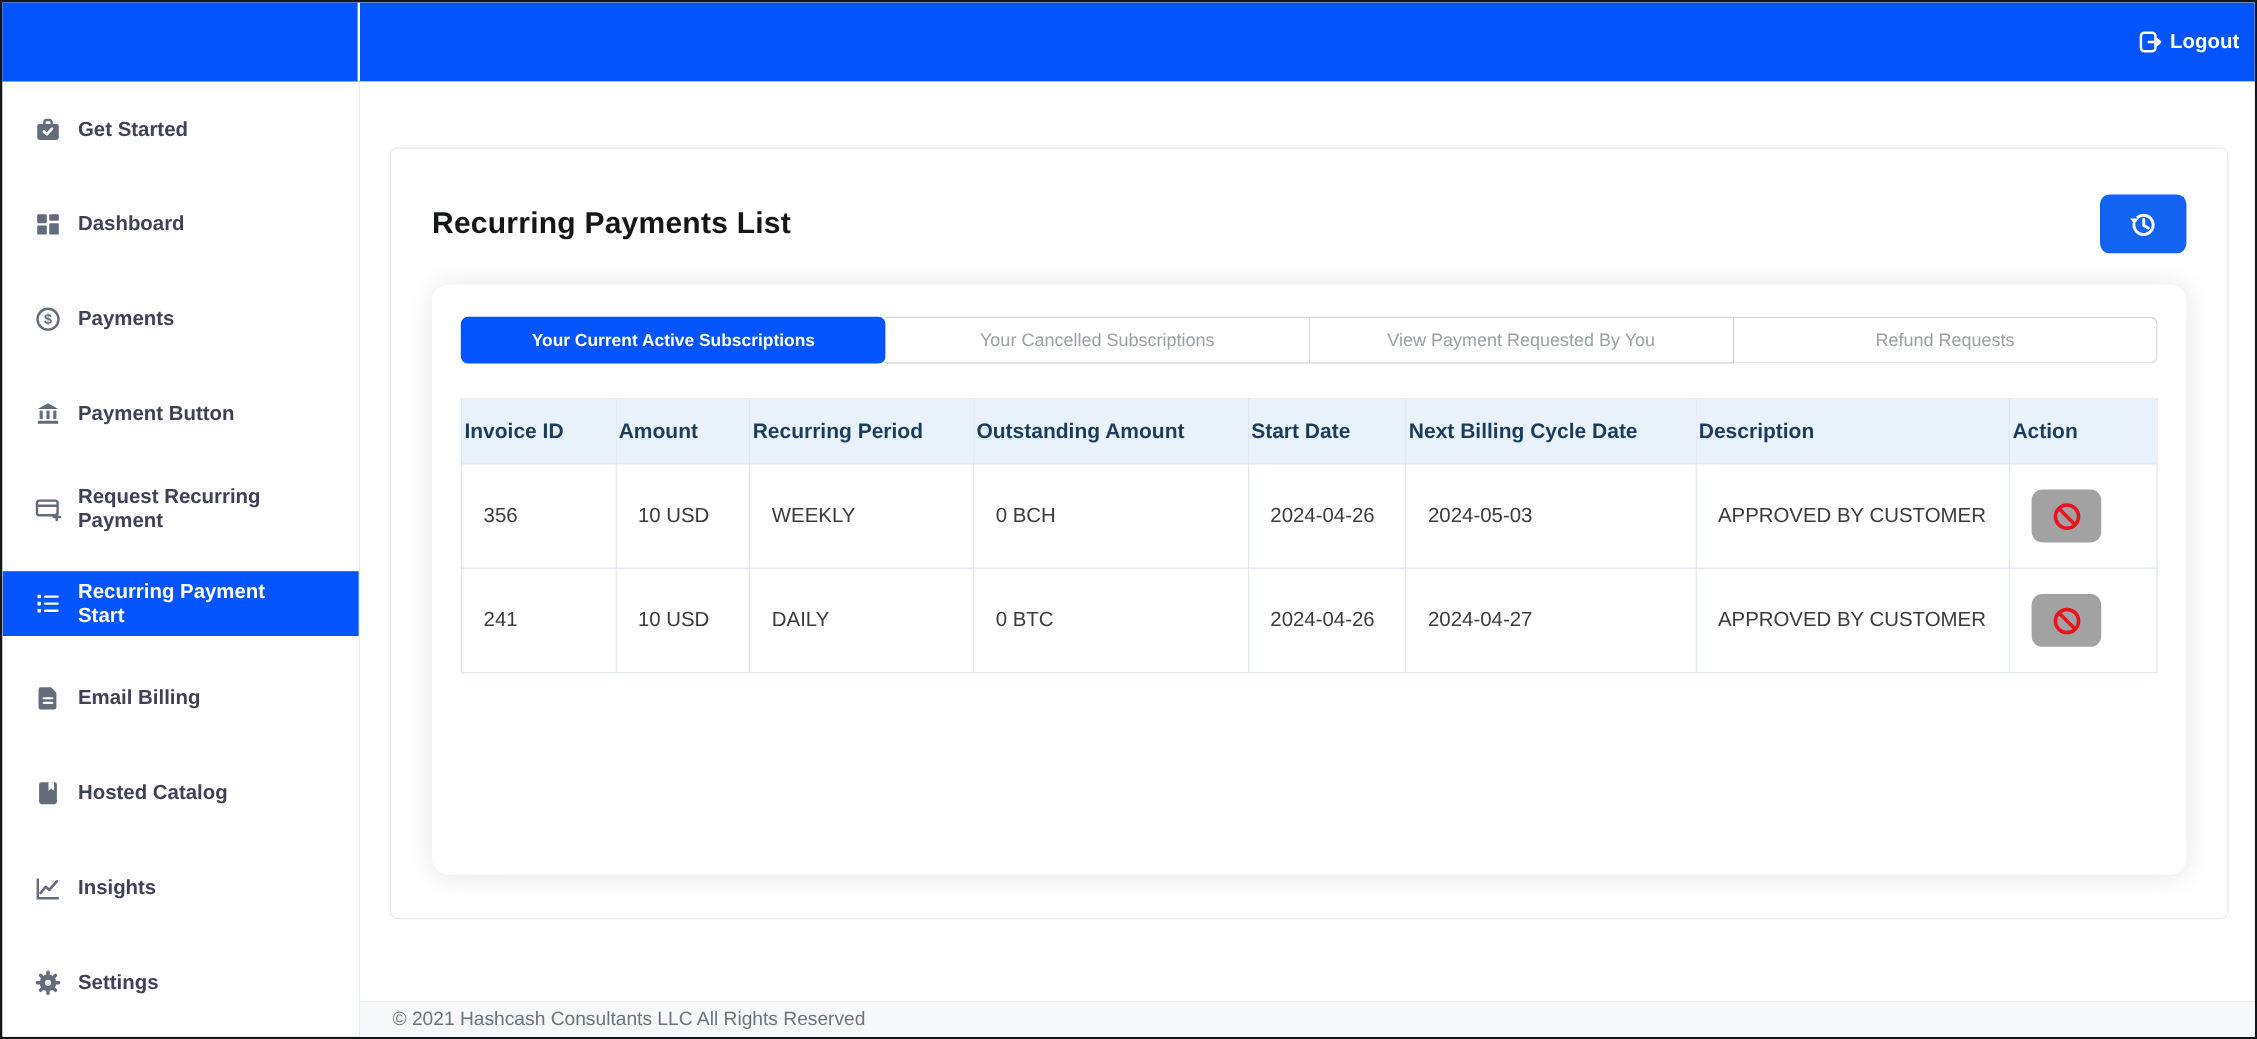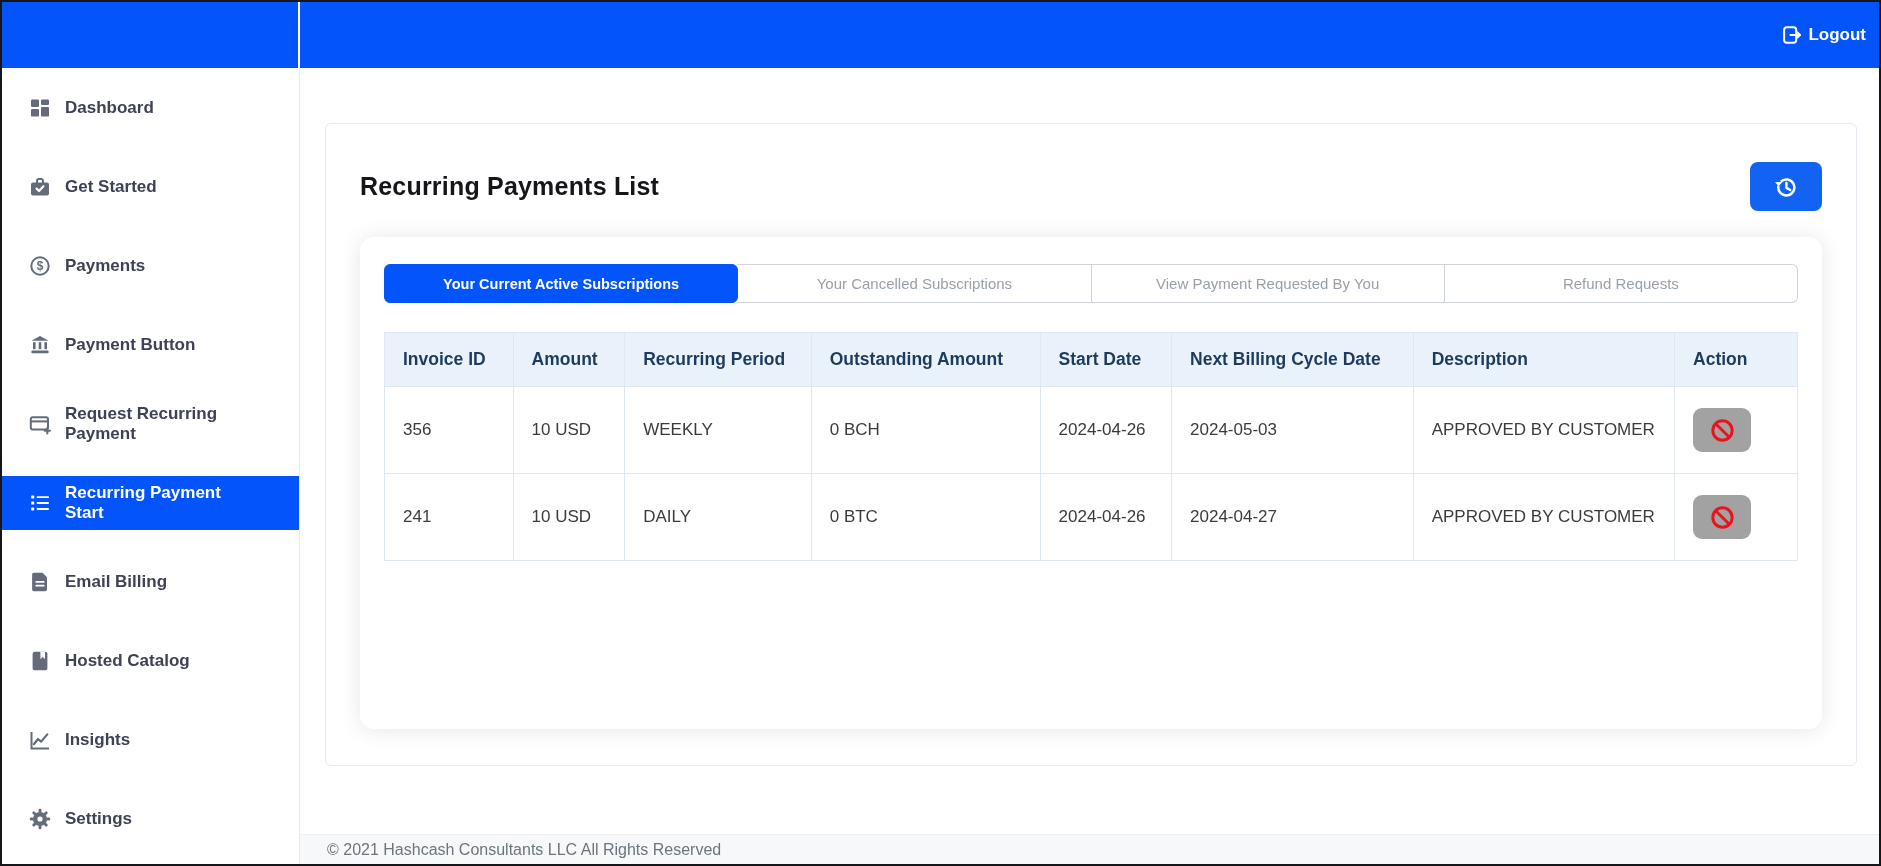--- a/index.html
+++ b/index.html
@@ -97,21 +97,21 @@
   }
   
   .subs-table {
     width: 100%; margin-top: 29px;
     border-collapse: collapse; table-layout: fixed;
   }
   .subs-table th {
     background: var(--table-header-bg, #e9f2fb);
     color: var(--table-header-text, #1c3b5e);
     font-size: 17.5px; font-weight: 700; text-align: left;
-    height: 54px; padding: 0 18px;
+    height: 54px; padding: 0 2px;
     border: 1px solid var(--table-border, #dfe7ef);
     overflow: hidden; white-space: nowrap;
   }
   .subs-table td {
     height: 87px; padding: 0 18px;
     font-size: 17px; color: var(--cell-text, #3b3b3b);
     border: 1px solid var(--table-border, #dfe7ef);
     vertical-align: middle; overflow: hidden; white-space: nowrap;
   }
   .ban-button {
@@ -152,41 +152,41 @@
     </div>
   </div>
 
   <div class="content-row">
 
     <nav class="sidebar">
 
       <div class="nav-item">
         <div class="nav-link">
           <span class="nav-icon">
+            <svg width="24" height="24" viewBox="0 0 24 24">
+              <path d="M9 8V5.9A1.9 1.9 0 0 1 10.9 4h2.2A1.9 1.9 0 0 1 15 5.9V8" fill="none" stroke="#646c7c" stroke-width="2"></path>
+              <rect x="3" y="7.4" width="18" height="13.2" rx="2" fill="#646c7c"></rect>
+              <path d="m8.6 13.6 2.4 2.4 4.4-4.7" fill="none" stroke="#fff" stroke-width="2.2" stroke-linecap="round" stroke-linejoin="round"></path>
+            </svg>
+          </span>
+          <span class="nav-label">Get Started</span>
+        </div>
+      </div>
+
+      <div class="nav-item">
+        <div class="nav-link">
+          <span class="nav-icon">
             <svg width="24" height="24" viewBox="0 0 24 24" fill="#646c7c">
               <rect x="3" y="3.5" width="8" height="7.5" rx="1"></rect>
               <rect x="13" y="3.5" width="8" height="5.5" rx="1"></rect>
               <rect x="3" y="13" width="8" height="7.5" rx="1"></rect>
               <rect x="13" y="11" width="8" height="9.5" rx="1"></rect>
             </svg>
           </span>
           <span class="nav-label">Dashboard</span>
-        </div>
-      </div>
-
-      <div class="nav-item">
-        <div class="nav-link">
-          <span class="nav-icon">
-            <svg width="24" height="24" viewBox="0 0 24 24">
-              <path d="M9 8V5.9A1.9 1.9 0 0 1 10.9 4h2.2A1.9 1.9 0 0 1 15 5.9V8" fill="none" stroke="#646c7c" stroke-width="2"></path>
-              <rect x="3" y="7.4" width="18" height="13.2" rx="2" fill="#646c7c"></rect>
-              <path d="m8.6 13.6 2.4 2.4 4.4-4.7" fill="none" stroke="#fff" stroke-width="2.2" stroke-linecap="round" stroke-linejoin="round"></path>
-            </svg>
-          </span>
-          <span class="nav-label">Get Started</span>
         </div>
       </div>
 
       <div class="nav-item">
         <div class="nav-link">
           <span class="nav-icon">
             <svg width="24" height="24" viewBox="0 0 24 24">
               <circle cx="12" cy="12" r="8.7" fill="none" stroke="#646c7c" stroke-width="2"></circle>
               <text x="12" y="16.2" text-anchor="middle" font-size="12" font-weight="bold" fill="#646c7c" font-family="Liberation Sans, sans-serif">$</text>
             </svg>

